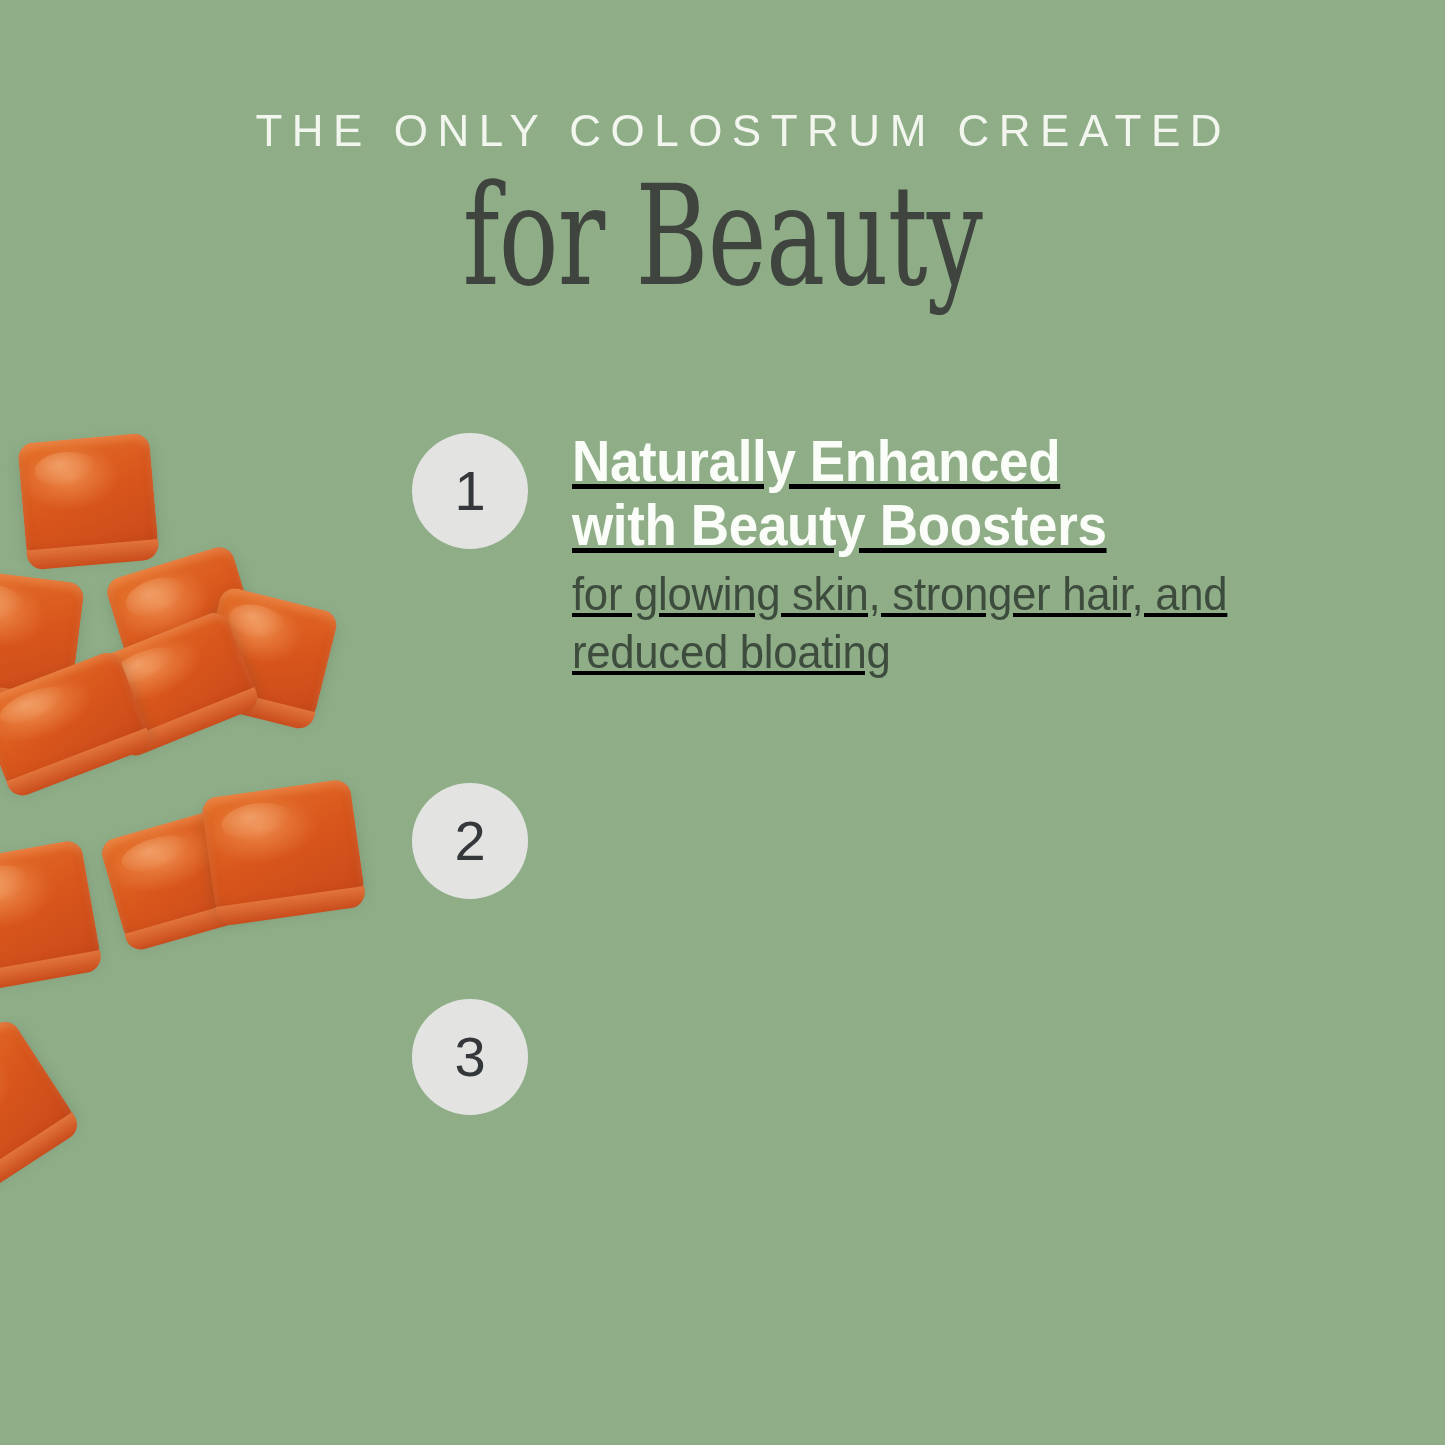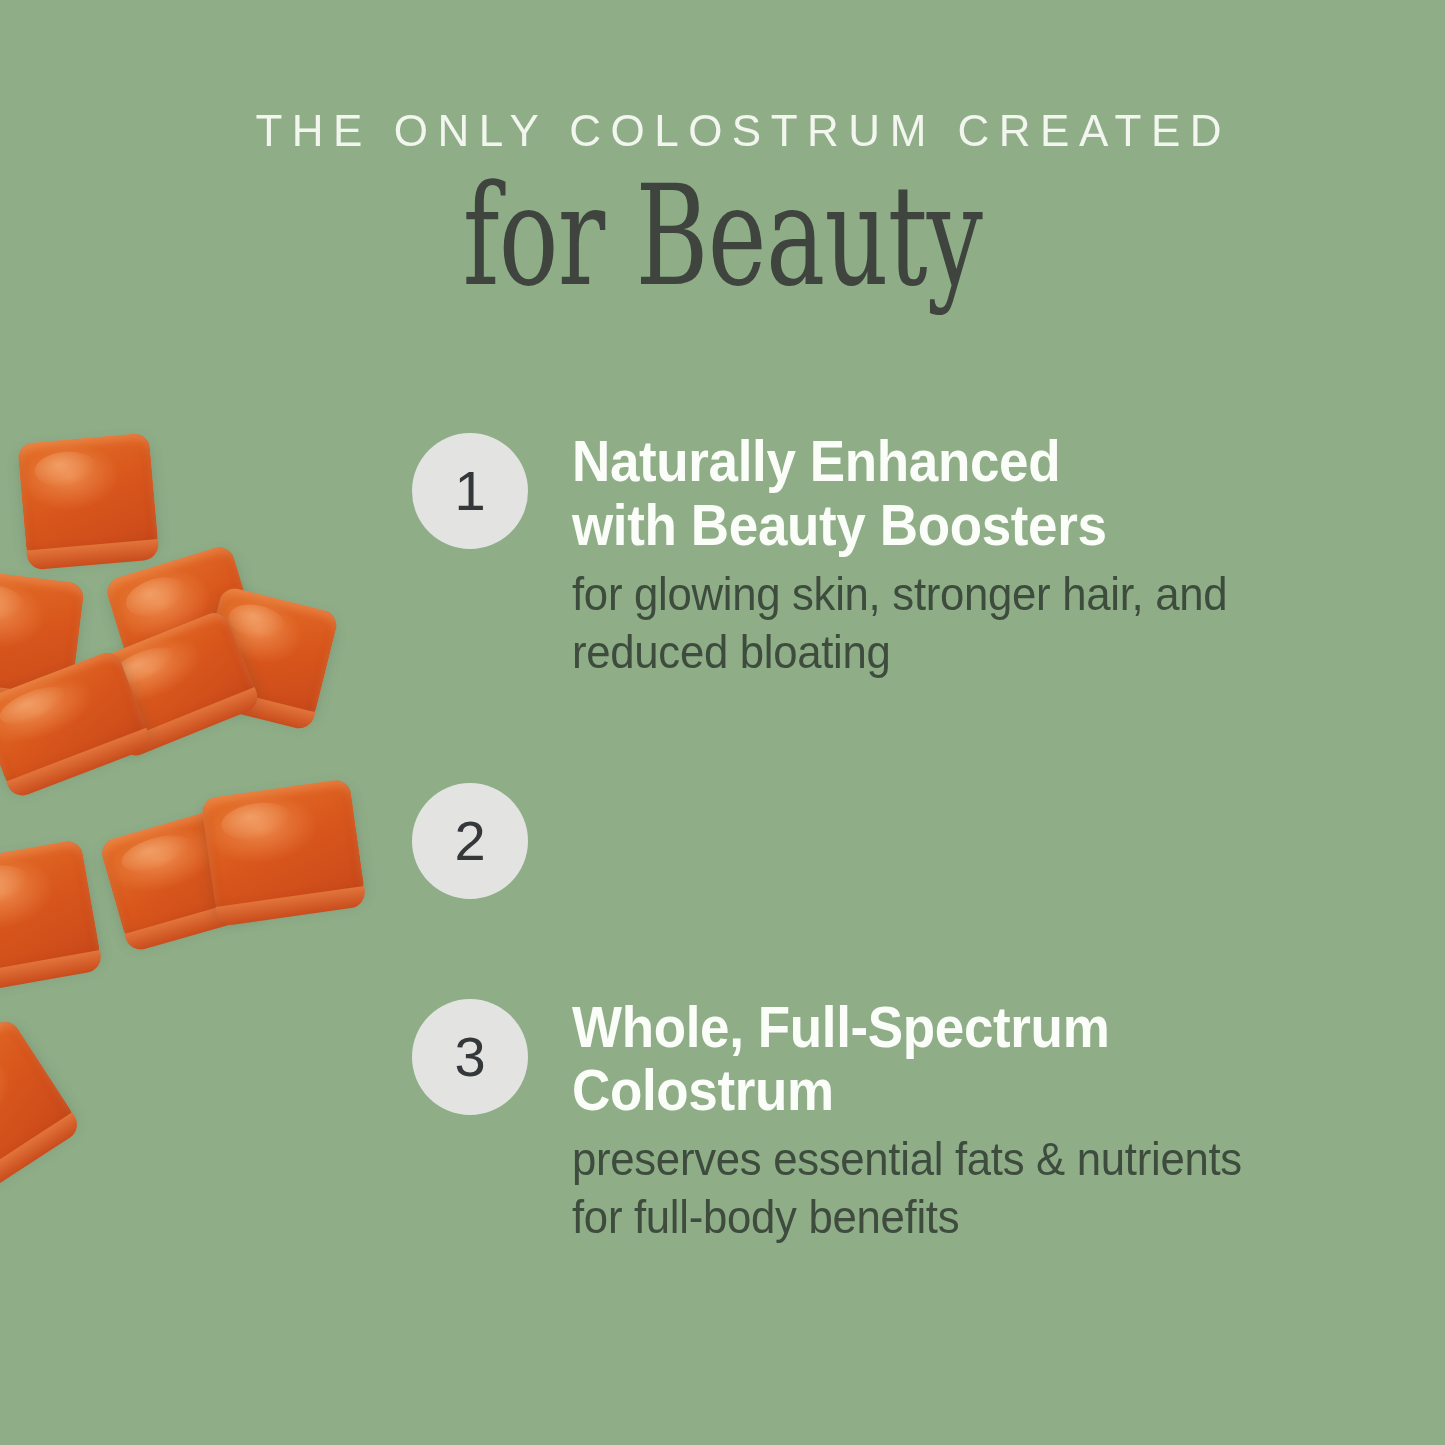--- a/index.html
+++ b/index.html
@@ -120,20 +120,21 @@
     justify-content:center;
     color:#34383A;
     font-size:56px;
     font-weight:400;
     font-family:"Liberation Sans", sans-serif;
     line-height:1;
   }
 
   .benefit-body {
     margin-left:160px;
+    text-decoration:underline;
   }
 
   .benefit-title {
     color:#FBFDF8;
     font-size:57px;
     font-weight:700;
     line-height:1.12;
     letter-spacing:-0.4px;
     font-family:"Liberation Sans", sans-serif;
     transform:scaleX(0.93);
@@ -207,22 +208,16 @@
 reduced bloating</div>
       </div>
     </div>
 
     <div class="benefit b2">
       <div class="badge" style="background: rgb(227, 228, 226); color: rgb(52, 56, 58);">2</div>
     </div>
 
     <div class="benefit b3">
       <div class="badge" style="background: rgb(227, 228, 226); color: rgb(52, 56, 58);">3</div>
-      <div class="benefit-body">
-        <div class="benefit-title" style="color: rgb(251, 253, 248);">Whole, Full-Spectrum
-Colostrum</div>
-        <div class="benefit-sub" style="color: rgb(62, 76, 62);">preserves essential fats &amp; nutrients
-for full-body benefits</div>
-      </div>
     </div>
 
   </div>
 </div>
 
 </body></html>

